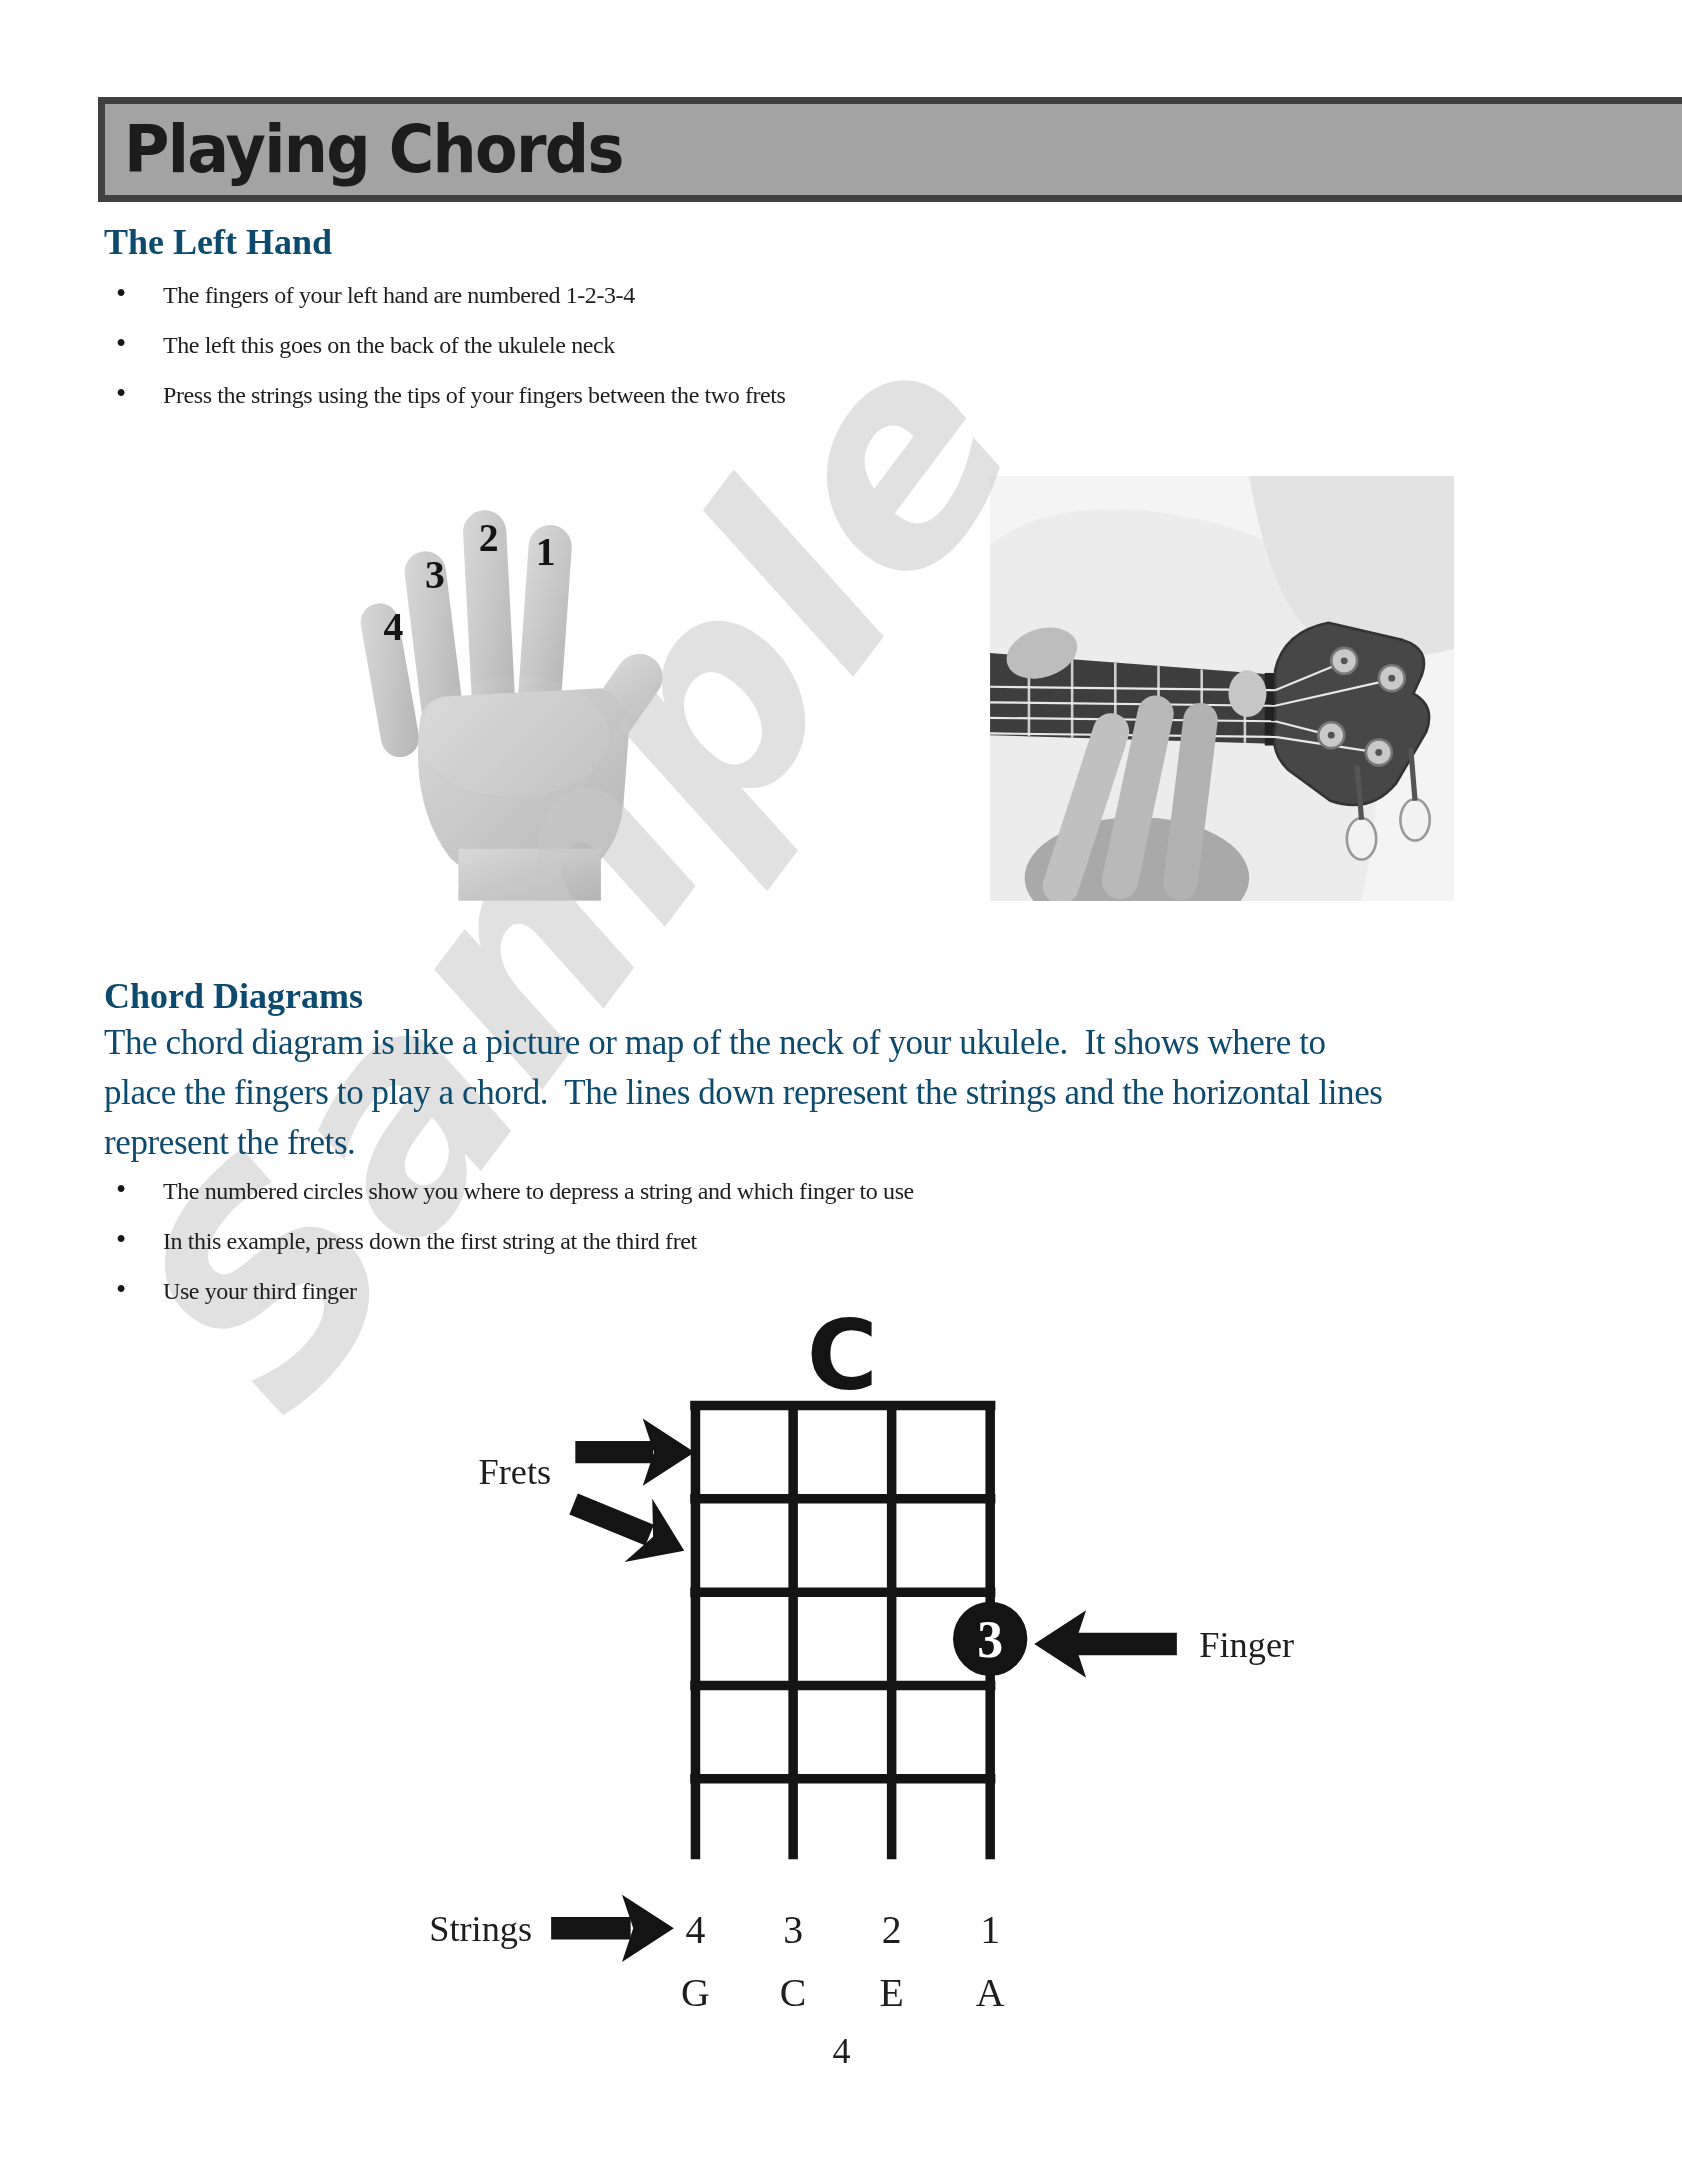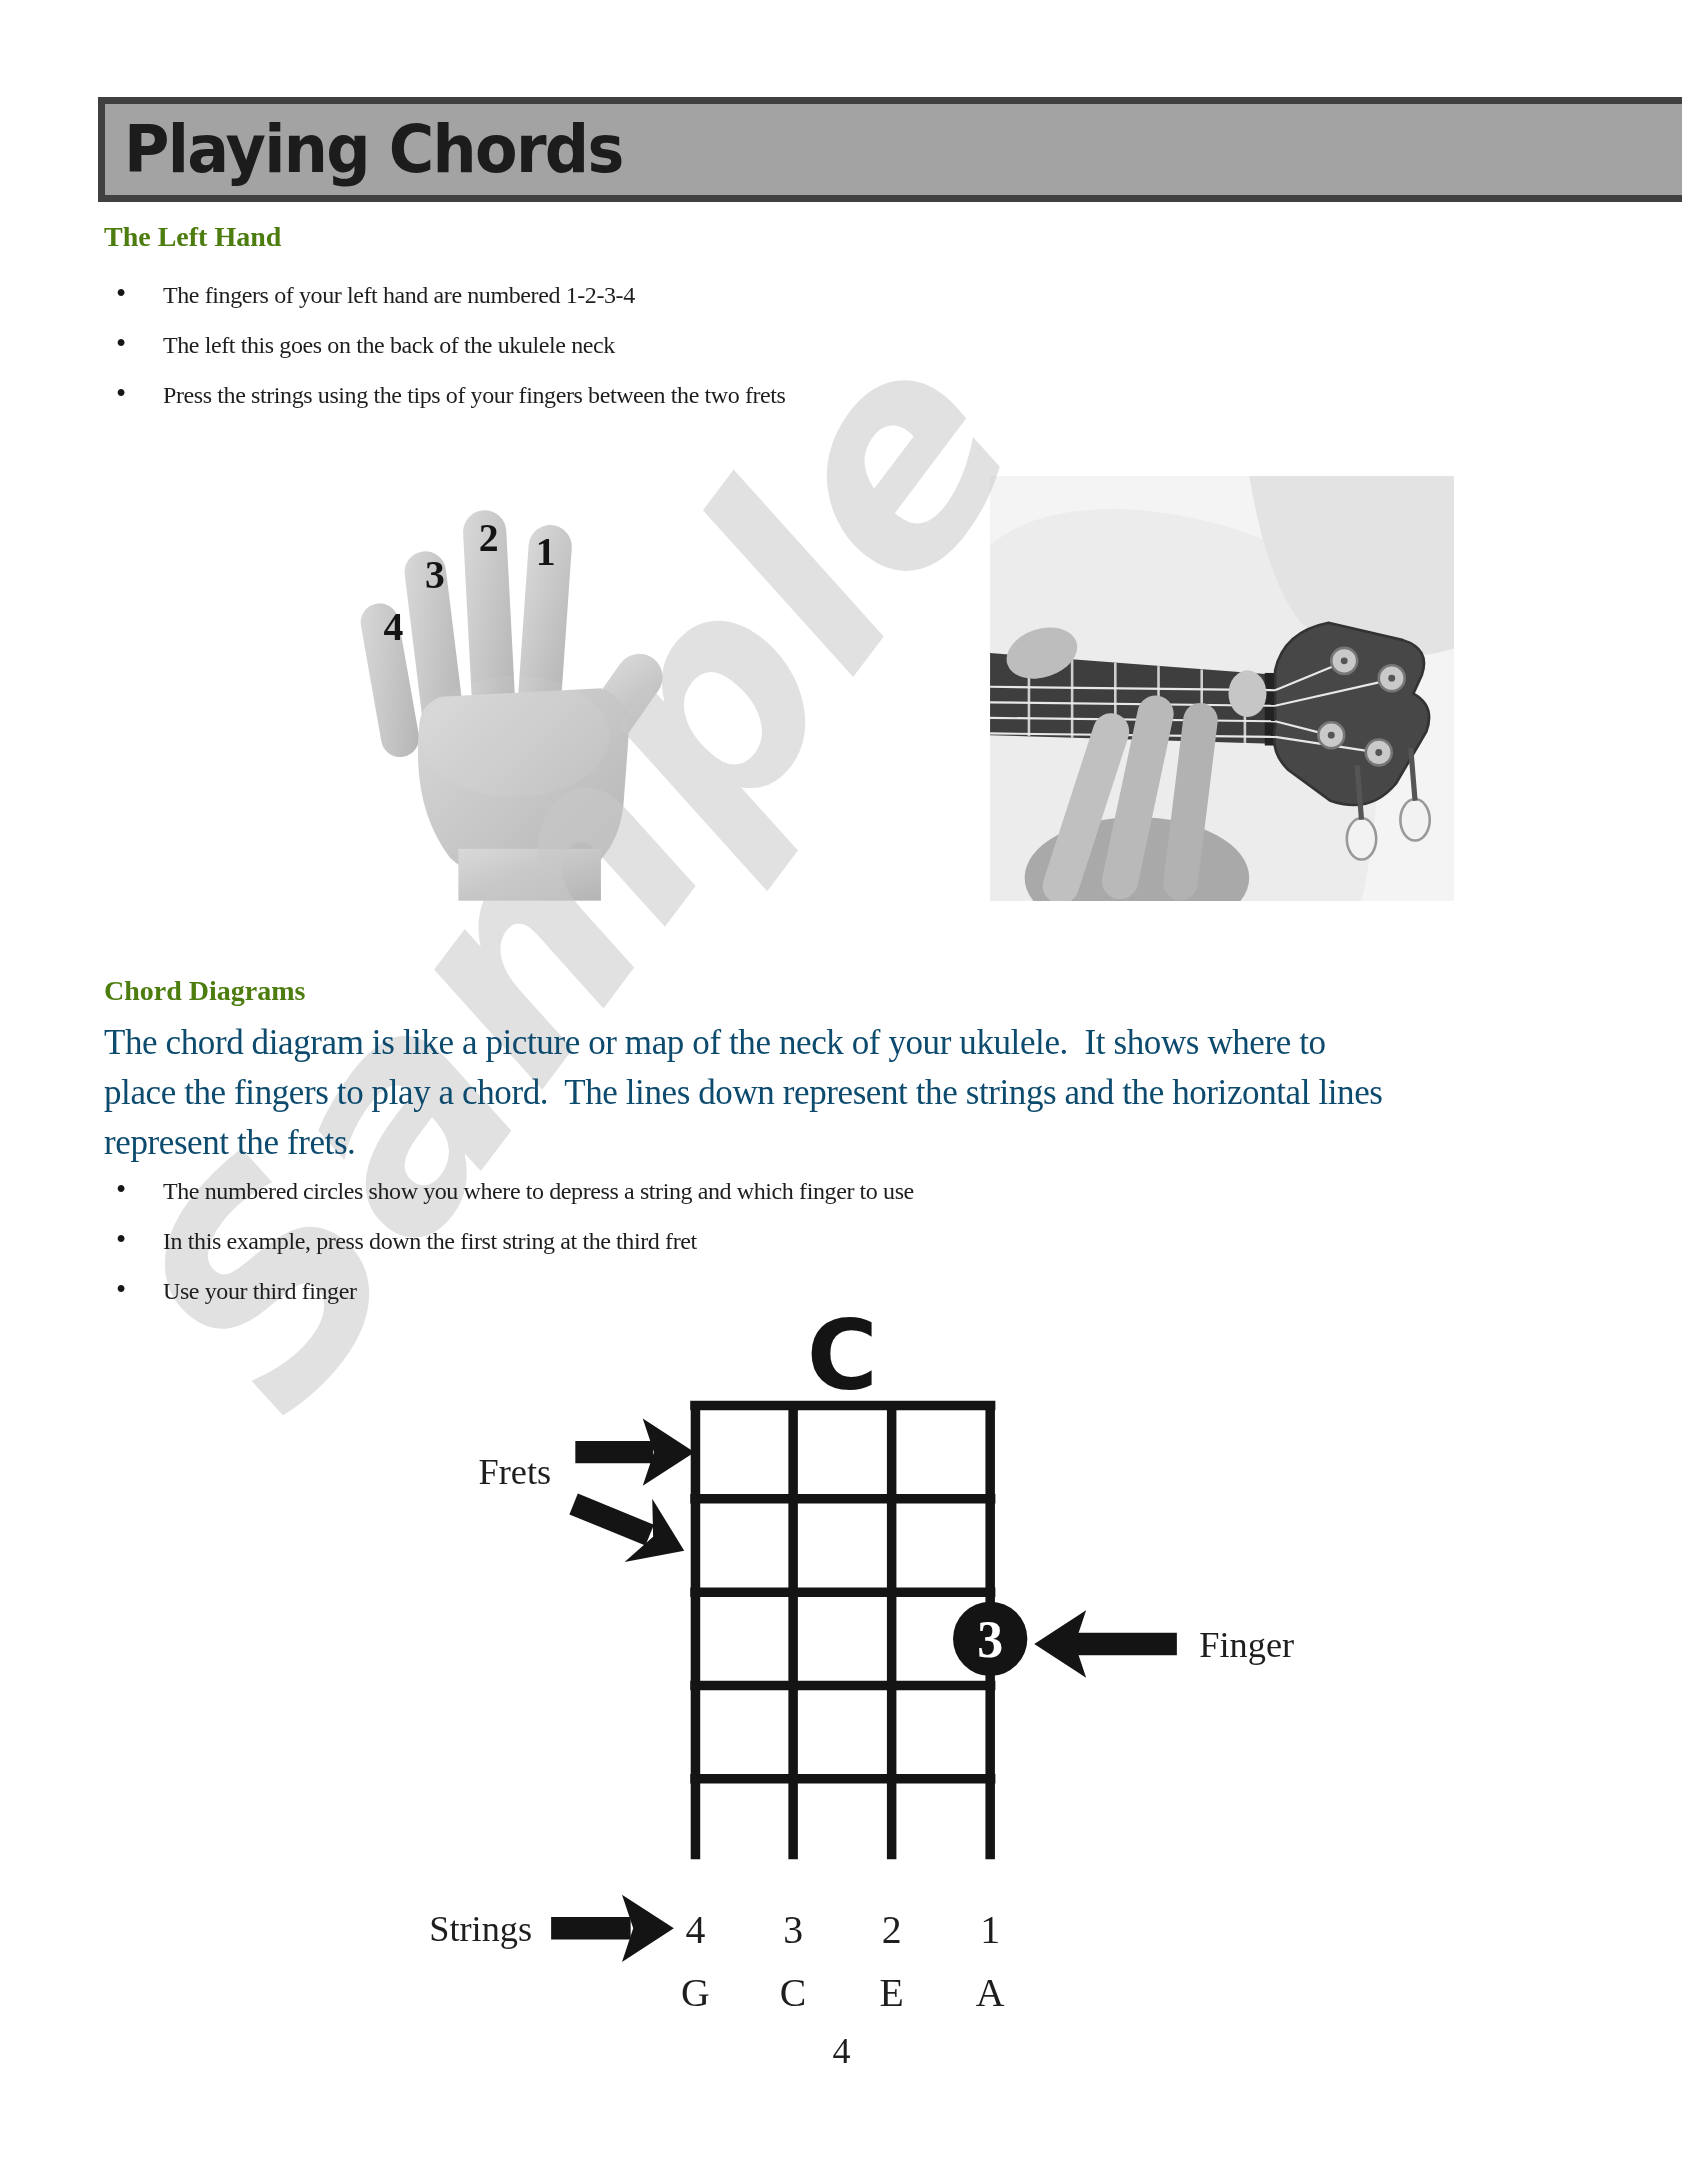--- a/index.html
+++ b/index.html
@@ -40,21 +40,21 @@
     font-family:"DejaVu Sans", sans-serif;
     font-weight:bold;
     font-size:62px;
     letter-spacing:-1.7px;
     color:#1c1c1c;
     padding-left:19px;
     transform:scaleY(1.06);
   }
 
   .h2{
-    font-size:28px;font-weight:bold;color:#4d7c0f;
+    font-size:36px;font-weight:bold;color:#0c4a6e;
     white-space:pre;
   }
   .line{
     font-size:35px;letter-spacing:-0.4px;color:#0c4a6e;
     white-space:pre;
   }
   .bullet-row{display:flex;align-items:baseline;white-space:pre;}
   .bullet-dot{
     font-size:29px;width:47px;color:#161616;
   }

